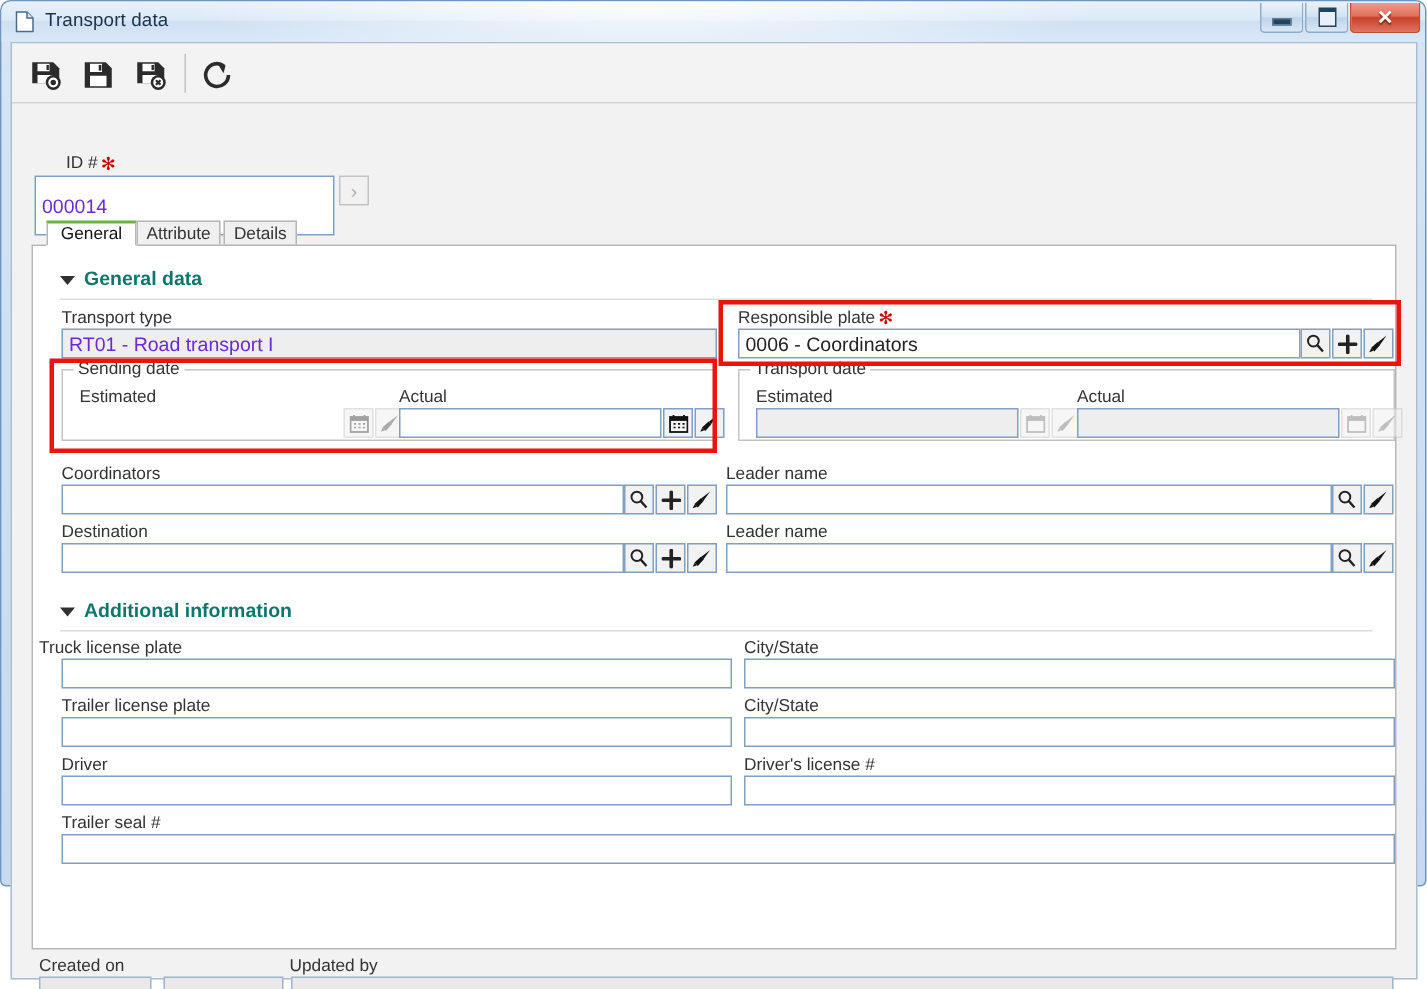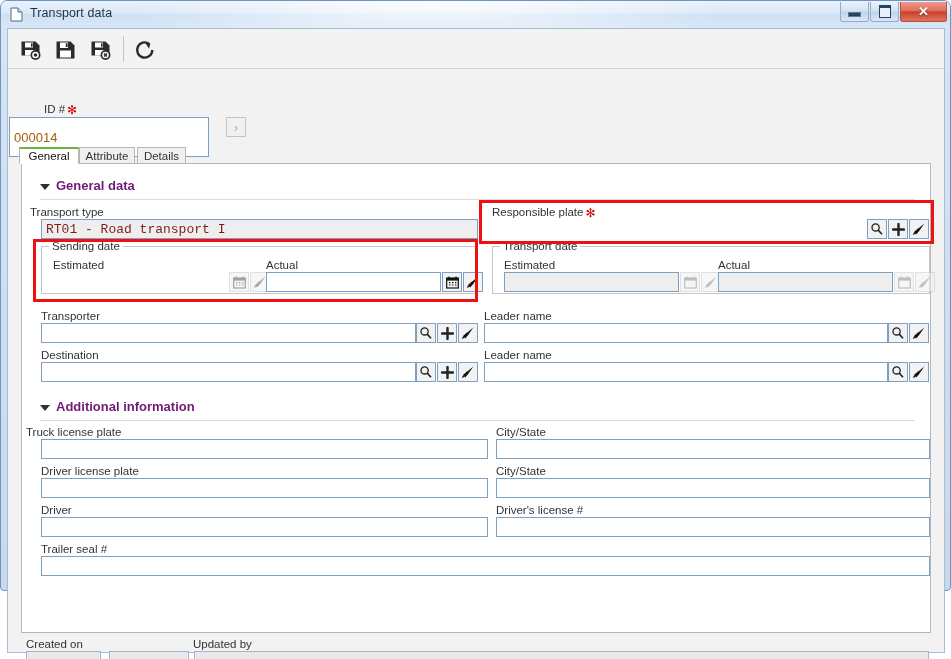--- a/index.html
+++ b/index.html
@@ -152,50 +152,50 @@
   .req-star {
     display: inline-block;
     margin-left: 2px;
     color: #cc0000;
     font-size: 12px;
     line-height: 1;
     vertical-align: -1px;
   }
   .idfield {
     position: absolute;
-    left: 1px; top: 88px;
+    left: 15px; top: 88px;
     width: 200px;
     height: 20px;
     box-sizing: border-box;
     border: 1px solid #7fa0c0;
     background: #ffffff;
     font-family: "Liberation Sans", sans-serif;
     font-size: 13px;
-    color: #a16207;
+    color: #6d28d9;
     padding: 19px 4px;
   }
   .idnext {
     position: absolute;
     left: 218px; top: 88px;
     width: 20px; height: 20px;
     box-sizing: border-box;
     border: 1px solid #c3c3c3;
     background: #f1f1f1;
     color: #b0b0b0;
     display: flex;
     align-items: center;
     justify-content: center;
     font-size: 13px;
     cursor: default;
   }
 
   
   .tabstrip {
     position: absolute;
-    left: 11px; top: 118px;
+    left: 23px; top: 118px;
     width: 910px;
     height: 17px;
   }
   .tab {
     position: absolute;
     top: 0;
     height: 17px;
     box-sizing: border-box;
     border: 1px solid #b6b6b6;
     background: #f0f0f0;
@@ -231,21 +231,21 @@
     width: 15px;
     height: 468px;
     background: #ffffff;
   }
 
   
   .sec-hd {
     position: absolute;
     font-size: 13px;
     font-weight: bold;
-    color: #701a75;
+    color: #0f766e;
   }
   .sec-caret {
     position: absolute;
     width: 0; height: 0;
     border-left: 5px solid transparent;
     border-right: 5px solid transparent;
     border-top: 6px solid #303030;
     cursor: pointer;
   }
   .sec-rule {
@@ -267,22 +267,21 @@
     border: 1px solid #7fa0c0;
     background: #ffffff;
     font-family: "Liberation Sans", sans-serif;
     font-size: 13px;
     color: #222;
     padding: 1px 4px;
     height: 20px;
   }
   .fin.ro {
     background: #eeeeee;
-    color: #7f1d1d;
-    font-family: Liberation Mono, monospace;
+    color: #6d28d9;
   }
   .iconbtn {
     position: absolute;
     box-sizing: border-box;
     width: 20px;
     height: 20px;
     border: 1px solid #7fa0c0;
     background: #f2f2f2;
     display: flex;
     align-items: center;
@@ -424,26 +423,27 @@
       <div class="tab" style="left:118px; width:49px;">Details</div>
     </div>
 
     <div class="panel">
       <div class="scrollzone"></div>
 
       <div class="sec-caret" style="left:18px; top:20px;"></div>
       <div class="sec-hd" style="left:34px; top:14px;">General data</div>
       <div class="sec-rule" style="left:18px; top:35px; width:875px;"></div>
 
-      <div class="flabel" style="left:8px; top:42px;text-align:right;">Transport type</div>
+      <div class="flabel" style="left:19px; top:42px;text-align:right;">Transport type</div>
       <input class="fin ro" style="left: 19px; top: 55px; width: 437px;" readonly="" value="RT01 - Road transport I">
 
       <div class="flabel" style="left:470px; top:42px;">
         <span>Responsible plate</span><span class="req-star">✻</span>
       </div>
+      <input class="fin" style="left: 470px; top: 55px; width: 375px;" value="0006 - Coordinators">
       <div class="iconbtn" style="left:845px; top:55px;">
         <span>
           <svg width="14" height="14" viewBox="0 0 14 14">
               <circle cx="5.6" cy="5.4" r="3.6" fill="none" stroke="#222" stroke-width="1.3"></circle>
               <path d="M8.2 8.1 L12 12.3" stroke="#222" stroke-width="1.6"></path>
             </svg>
         </span>
       </div>
       <div class="iconbtn" style="left:866px; top:55px;">
         <span>
@@ -542,21 +542,21 @@
       <div class="iconbtn dis" style="left:893px; top:108px;">
         <span>
           <svg width="14" height="14" viewBox="0 0 14 14">
               <path d="M12.4 1.6 L6.6 6.2 l1.4 1.6 z" fill="#8a8a8a"></path>
               <path d="M6.4 6.0 L2.0 10.0 l2.2 2.4 L8.2 7.8 z" fill="#8a8a8a"></path>
               <path d="M2.1 10.1 L0.8 12.9 l2.9 -1.1 z" fill="#8a8a8a"></path>
             </svg>
         </span>
       </div>
 
-      <div class="flabel" style="left:19px; top:146px;">Transporter</div>
+      <div class="flabel" style="left:19px; top:146px;">Coordinators</div>
       <input class="fin" style="left: 19px; top: 159px; width: 375px;" value="">
       <div class="iconbtn" style="left:394px; top:159px;">
         <span>
           <svg width="14" height="14" viewBox="0 0 14 14">
               <circle cx="5.6" cy="5.4" r="3.6" fill="none" stroke="#222" stroke-width="1.3"></circle>
               <path d="M8.2 8.1 L12 12.3" stroke="#222" stroke-width="1.6"></path>
             </svg>
         </span>
       </div>
       <div class="iconbtn" style="left:415px; top:159px;">
@@ -643,21 +643,21 @@
         </span>
       </div>
 
       <div class="sec-caret" style="left:18px; top:241px;"></div>
       <div class="sec-hd" style="left:34px; top:235px;">Additional information</div>
       <div class="sec-rule" style="left:18px; top:256px; width:875px;"></div>
 
       <div class="flabel" style="left:4px; top:262px;">Truck license plate</div>
       <input class="fin" style="left: 19px; top: 275px; width: 447px;" value="">
 
-      <div class="flabel" style="left:19px; top:301px;">Driver license plate</div>
+      <div class="flabel" style="left:19px; top:301px;">Trailer license plate</div>
       <input class="fin" style="left: 19px; top: 314px; width: 447px;" value="">
 
       <div class="flabel" style="left:19px; top:340px;">Driver</div>
       <input class="fin" style="left: 19px; top: 353px; width: 447px;" value="">
 
       <div class="flabel" style="left:474px; top:262px;">City/State</div>
       <input class="fin" style="left: 474px; top: 275px; width: 434px;" value="">
 
       <div class="flabel" style="left:474px; top:301px;">City/State</div>
       <input class="fin" style="left: 474px; top: 314px; width: 434px;" value="">

